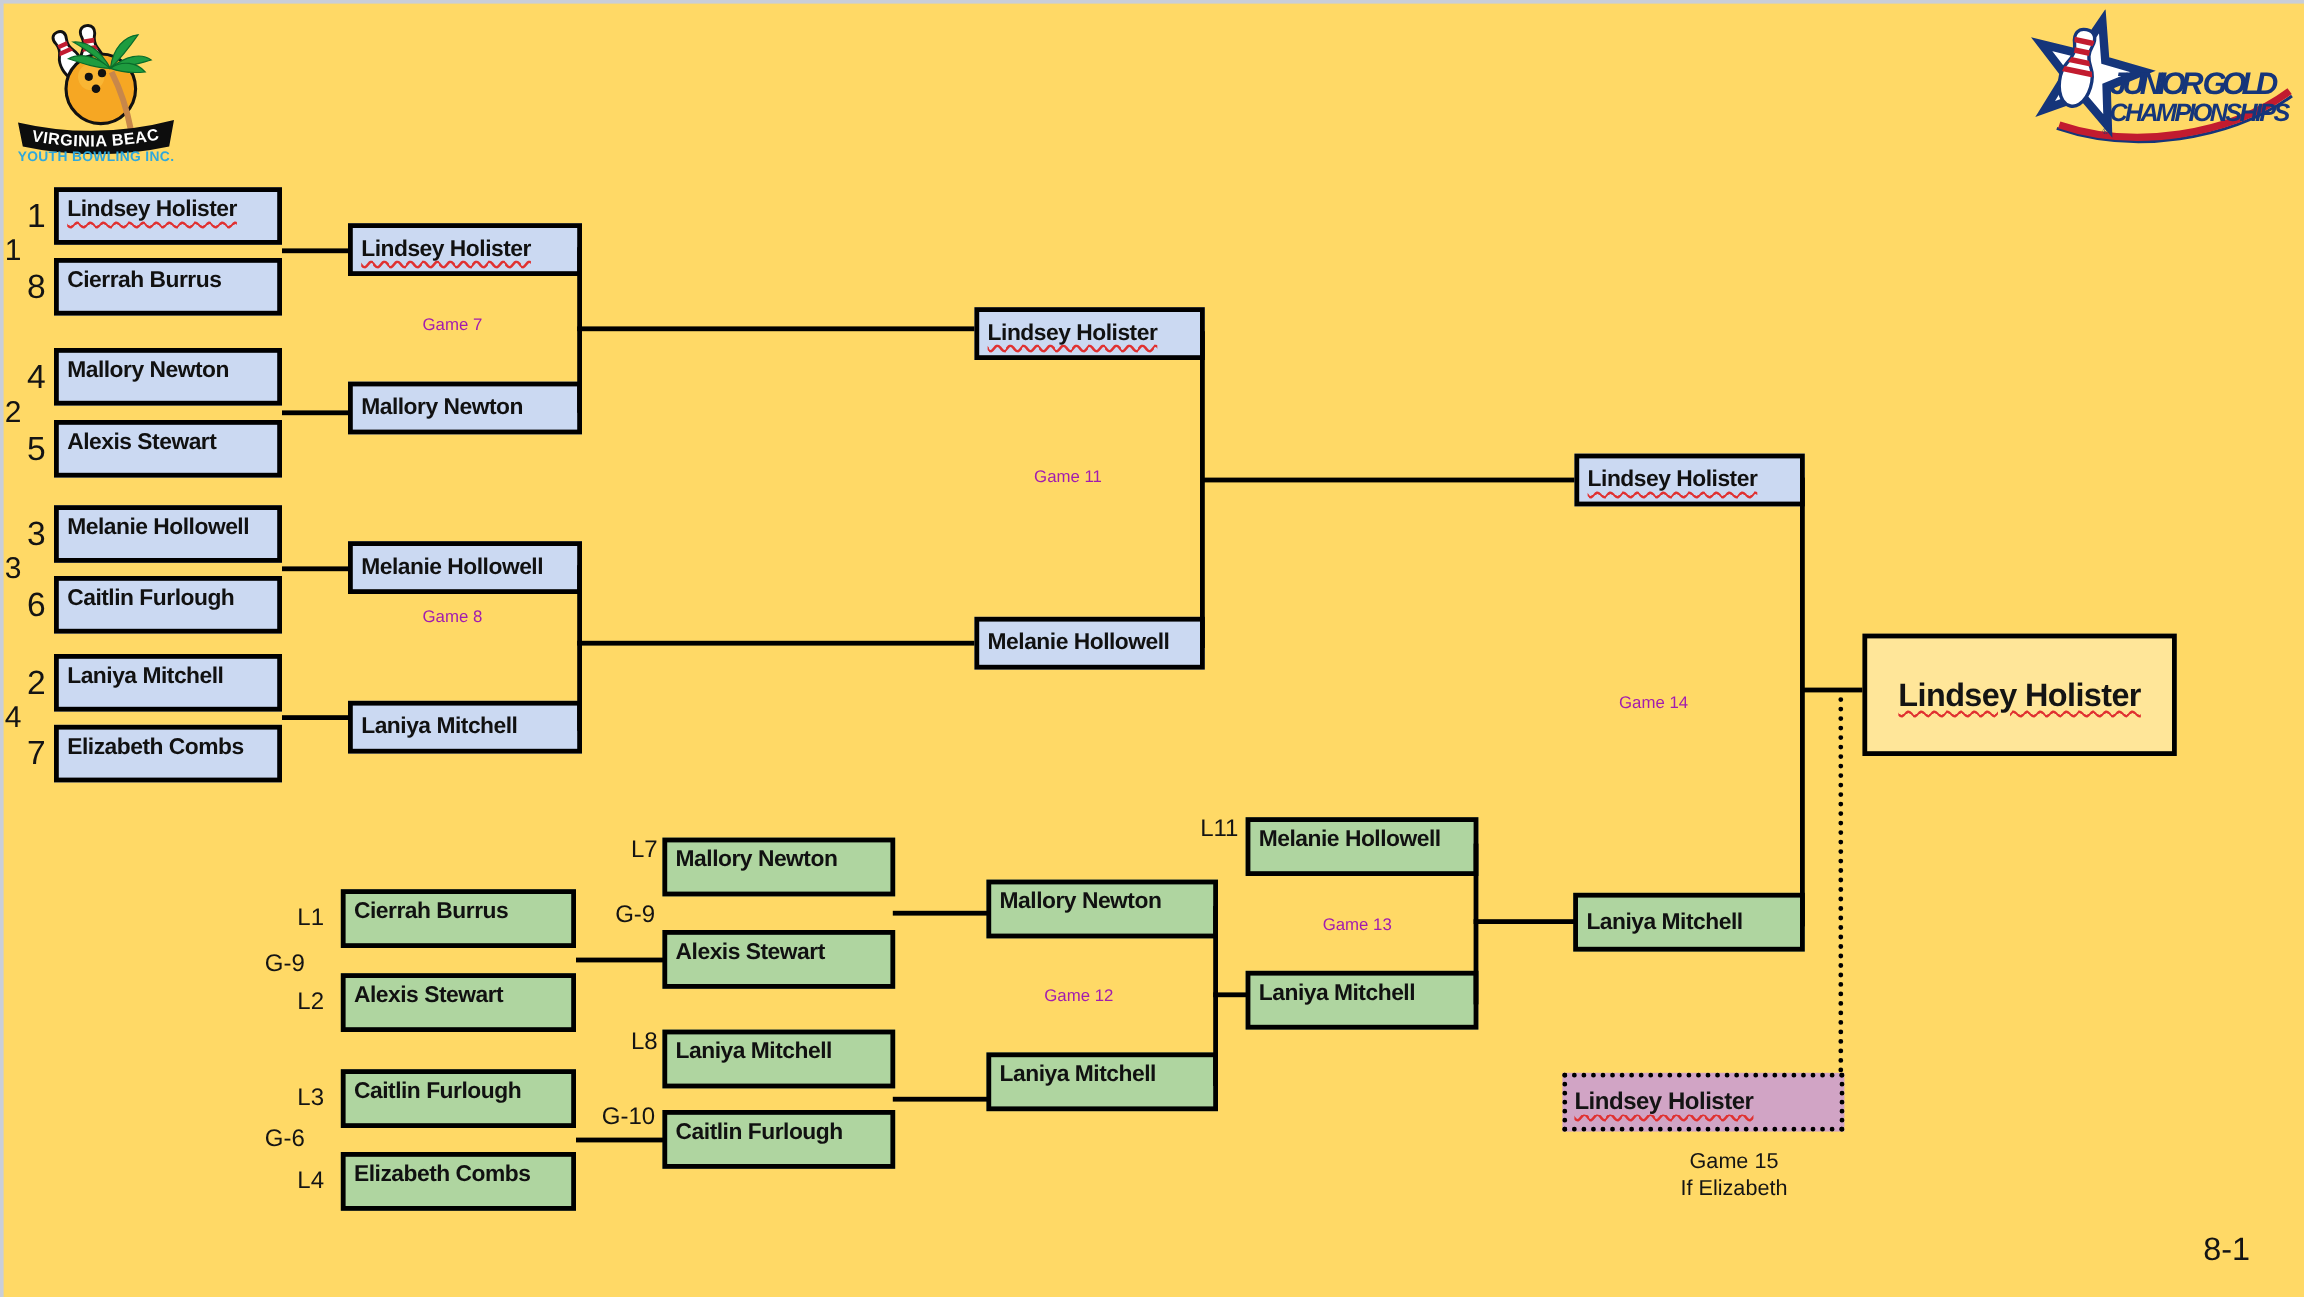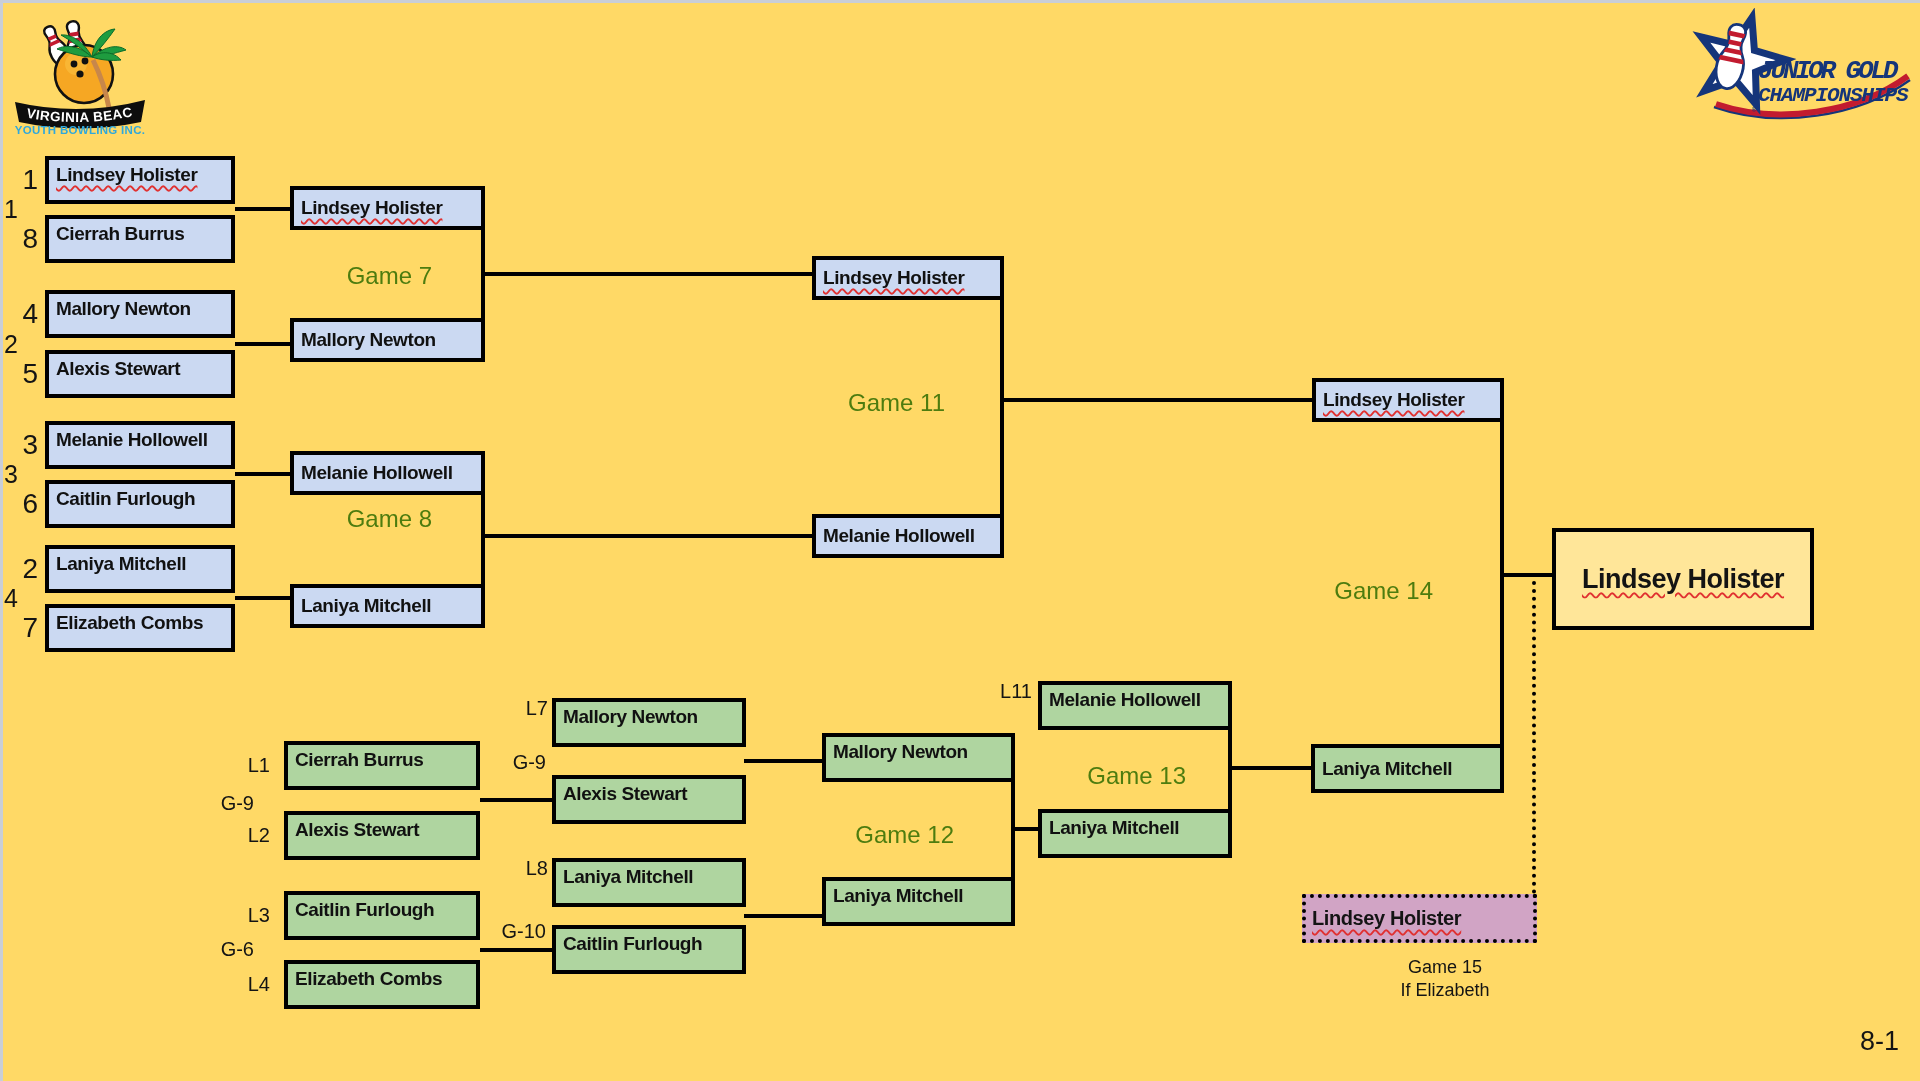--- a/index.html
+++ b/index.html
@@ -23,28 +23,28 @@
   .cbox{display:flex;align-items:center;padding-top:0;}
   .winbox{position:absolute;box-sizing:border-box;border:4px solid var(--line);
           background:var(--winner-box);display:flex;align-items:center;justify-content:center;
           font-weight:700;font-size:27px;letter-spacing:-0.5px;white-space:nowrap;}
   .altbox{position:absolute;box-sizing:border-box;border:4px dotted var(--line);
           background:var(--if-necessary-box);display:flex;align-items:center;
           font-weight:700;font-size:20px;letter-spacing:-0.4px;white-space:nowrap;padding-left:6px;}
   .hline{position:absolute;height:4px;background:var(--line);}
   .vline{position:absolute;width:4px;background:var(--line);}
   .dotline{position:absolute;width:0;border-left:4px dotted var(--line);}
-  .glabel{position:absolute;font-size:24px;color:#4d7c0f;width:110px;text-align:right;white-space:nowrap;}
+  .glabel{position:absolute;font-size:14px;color:#a21caf;width:110px;text-align:center;white-space:nowrap;}
   .seed{position:absolute;left:8px;width:30px;text-align:right;font-size:28px;}
   .gnum{position:absolute;left:2px;width:18px;text-align:center;font-size:25px;}
   .llabel{position:absolute;font-size:20px;text-align:right;white-space:nowrap;}
   .winner-heading{position:absolute;left:1556px;top:441px;width:254px;text-align:center;
                   font-size:40px;letter-spacing:1px;color:#111;}
   .g15{position:absolute;left:1355px;top:956px;width:180px;font-size:18px;line-height:23px;text-align:center;}
-  .pagenum{position:absolute;left:1836px;top:1026px;font-size:27px;margin-left:24px;}
+  .pagenum{position:absolute;left:1836px;top:1026px;font-size:27px;}
   .misspelled{text-decoration:underline;text-decoration-style:wavy;
               text-decoration-color:var(--squiggle);text-decoration-thickness:2px;
               text-underline-offset:4px;}
 </style>
 </head>
 <body>
 
 <div class="page">
   <div class="edge-top"></div>
   <div class="edge-left"></div>
@@ -92,21 +92,21 @@
       </g>
 
       <path d="M3,82 Q 68,97 133,80 L 129,102 Q 68,115 7,102 Z" fill="#0d0d0d"></path>
       <text font-size="13.5" font-weight="bold" fill="#ffffff" letter-spacing="0.5">
         <textPath href="#vbArc" startOffset="2">VIRGINIA BEACH</textPath>
       </text>
       <text x="68" y="114" font-size="11.5" font-weight="bold" fill="#2FA8DC" text-anchor="middle" letter-spacing="0.3">YOUTH BOWLING INC.</text>
     </svg>
   </div>
 
-  <div style="position:absolute;left:1688px;top:8px;font-family:Liberation Mono, monospace;">
+  <div style="position:absolute;left:1688px;top:8px;">
     <svg width="228" height="116" viewBox="0 0 228 116">
       <defs>
         <clipPath id="jgPinClip">
             <path d="M10,1 C14.5,1 16.5,4.5 14.8,9.5 C13.6,13.2 13.8,16 16.5,20.5 C19.8,26 19.2,36 14.5,41 C12,43.6 8,43.6 5.5,41 C0.8,36 0.2,26 3.5,20.5 C6.2,16 6.4,13.2 5.2,9.5 C3.5,4.5 5.5,1 10,1 Z"></path>
           </clipPath>
       </defs>
 
       <g>
         <path d="M26,99 C 90,121 170,109 222,72" fill="none" stroke="#15357A" stroke-width="2.5"></path>
         <path d="M28,96 C 90,117 170,105 220,68" fill="none" stroke="#C21B2F" stroke-width="6"></path>

